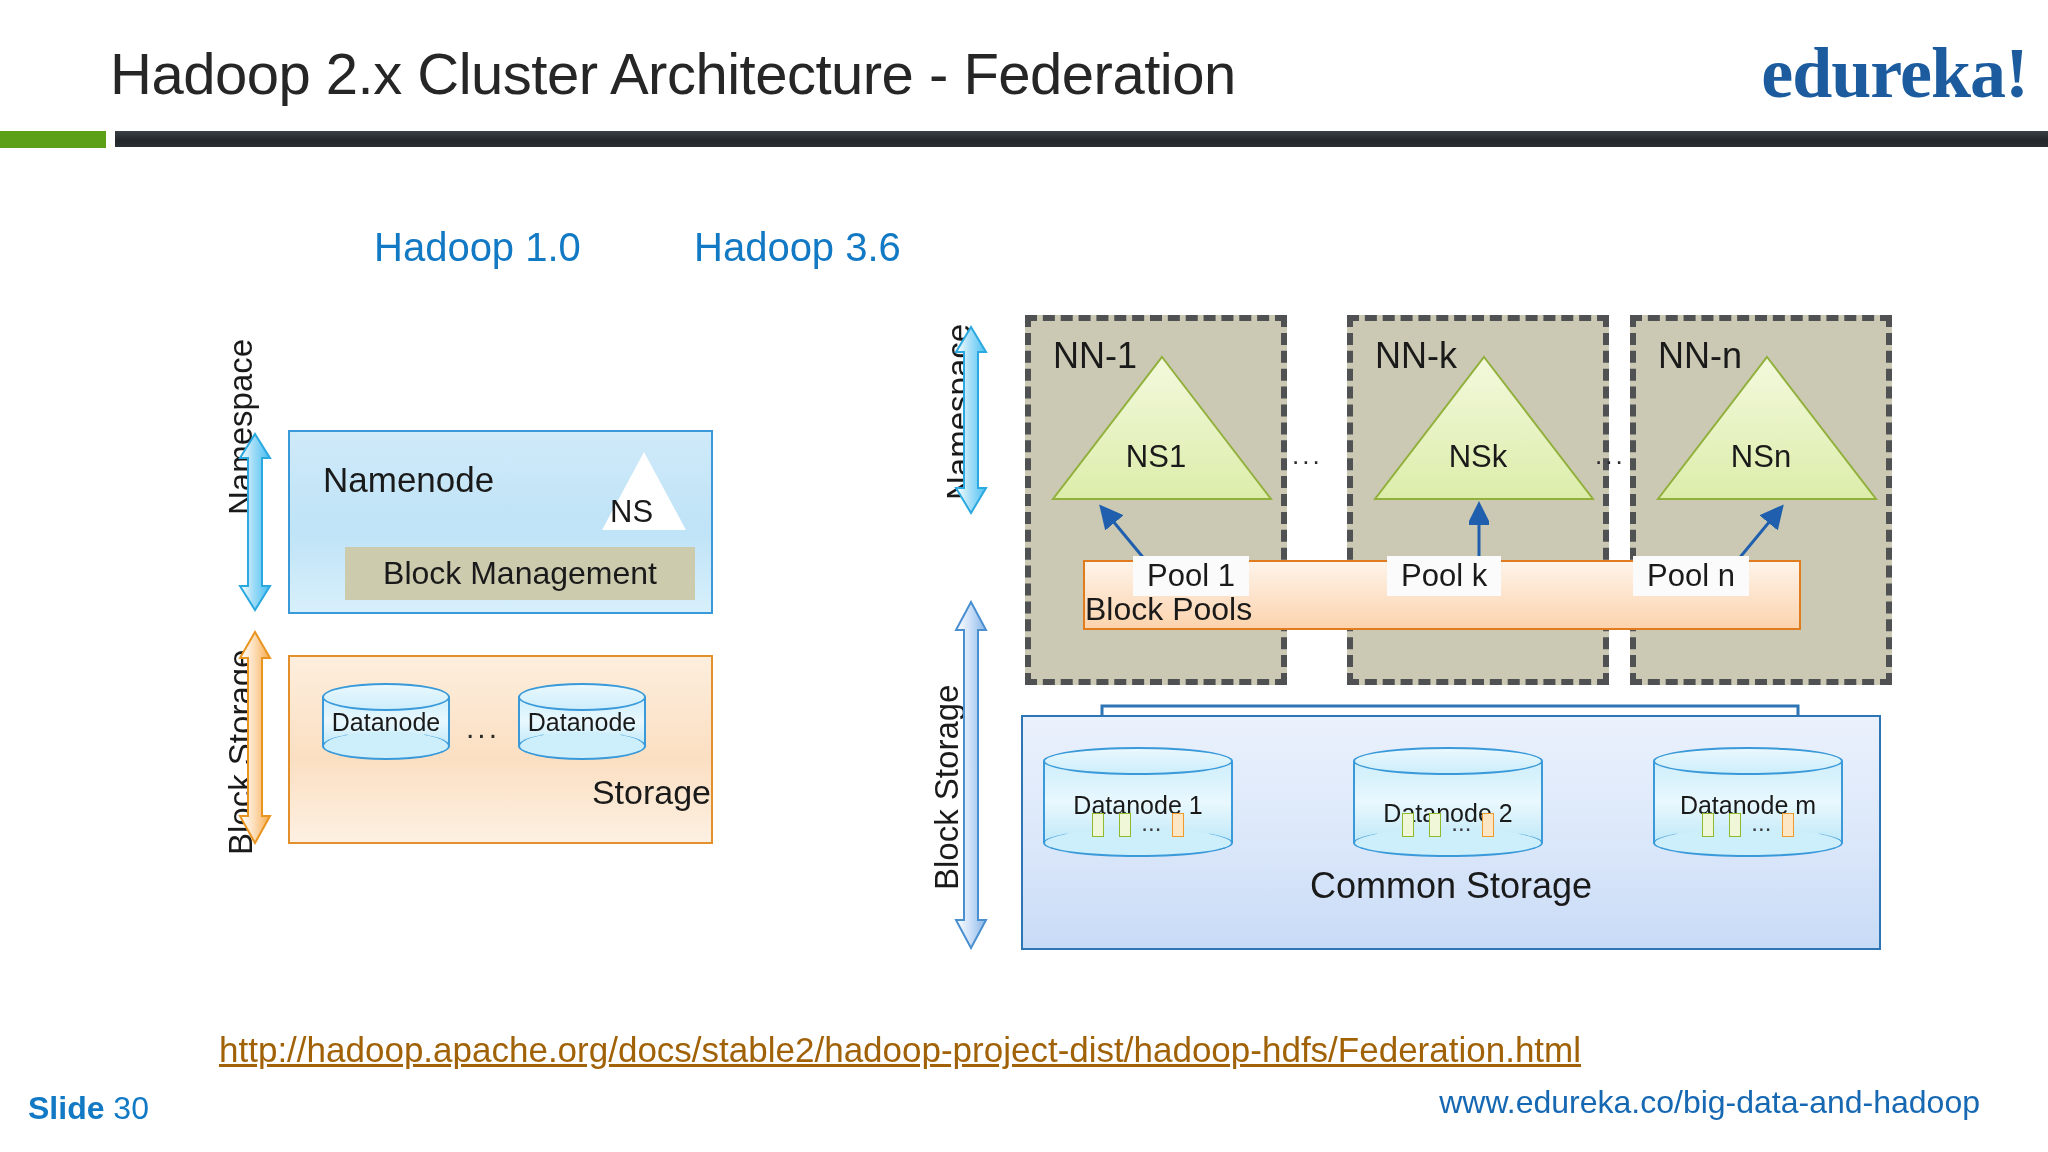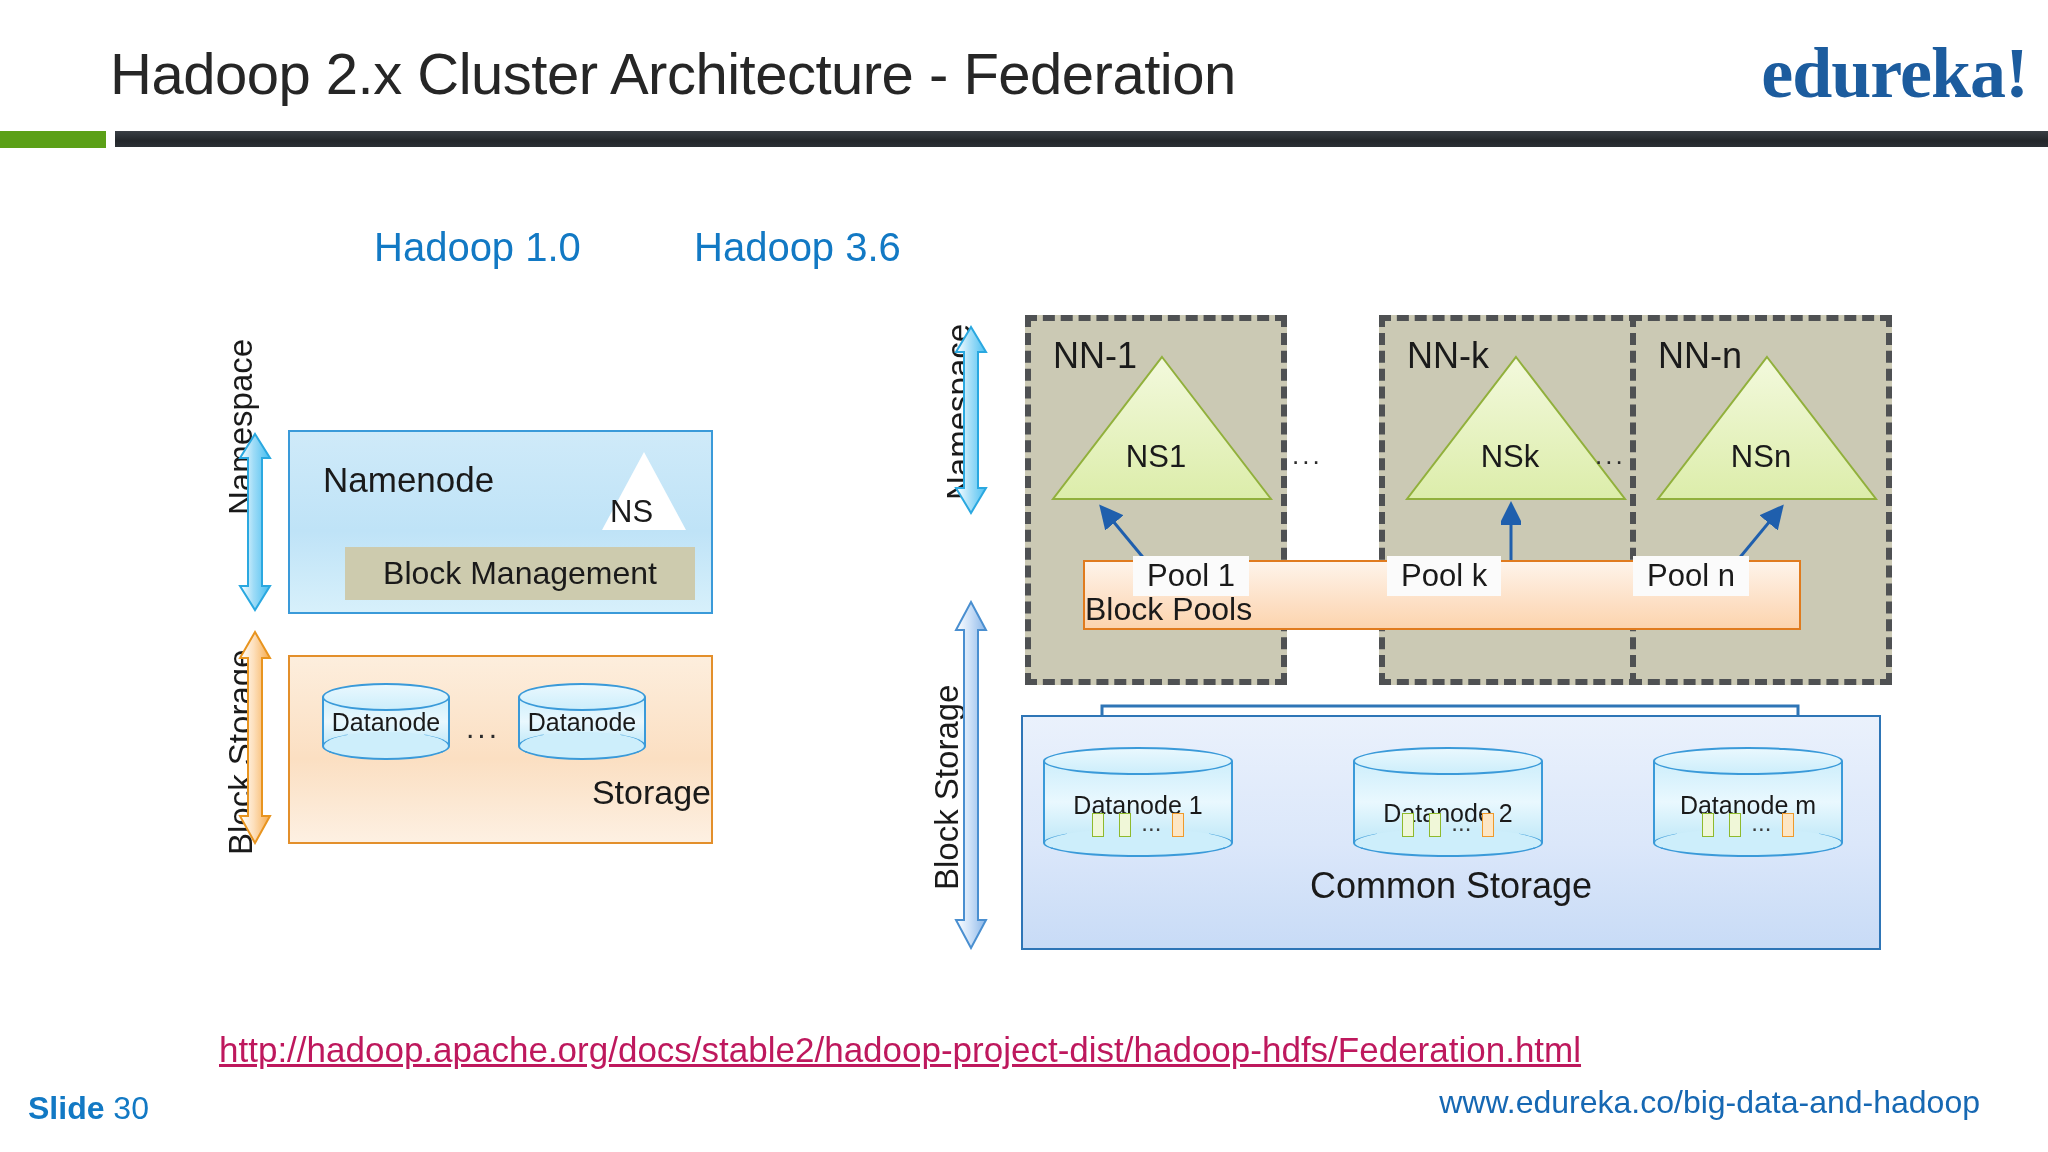--- a/index.html
+++ b/index.html
@@ -103,21 +103,21 @@
               font-size:36px;color:#1a1a1a;}
   .blk{display:inline-block;width:12px;height:24px;box-sizing:border-box;margin:0 4px;
        vertical-align:middle;}
   .blk.g{background:#f0f7d8;border:1.5px solid #8fba2c;}
   .blk.o{background:#fde6c4;border:1.5px solid #f09a2b;}
   .dn-blocks{position:absolute;left:0;right:0;top:62px;text-align:center;
              font-size:24px;color:#3a3a3a;z-index:3;}
 
   
   .url{
-    position:absolute;left:219px;top:1030px;font-size:35px;color:#be185d;
+    position:absolute;left:219px;top:1030px;font-size:35px;color:#a16207;
     text-decoration:underline;white-space:nowrap;
   }
   .site{position:absolute;right:68px;top:1084px;font-size:32px;color:#1668b3;white-space:nowrap;}
   .slidenum{position:absolute;left:28px;top:1090px;font-size:32px;color:#1279c4;white-space:nowrap;}
   .slidenum b{font-weight:700;}
   .slidenum span{font-weight:400;}
 </style>
 </head>
 <body>
 
@@ -226,21 +226,21 @@
         <marker id="ah1b" markerWidth="8" markerHeight="8" refX="6" refY="4" orient="auto">
         <path d="M0,0 L8,4 L0,8 z" fill="#1f5fad"></path>
           </marker>
         </defs>
       <line x1="58" y1="68" x2="10" y2="10" stroke="#1f5fad" stroke-width="3" marker-end="url(#ah1)" marker-start="url(#ah1b)"></line>
     </svg>
   </div>
 
   <div class="ell" style="left:1292px;top:440px;font-size:26px;">...</div>
 
-  <div class="nnbox2" style="left:1379px;width:262px;">
+  <div class="nnbox2" style="left:1347px;width:262px;">
     <div class="name">NN-k</div>
     <svg style="position:absolute;left:18px;top:32px;" width="226" height="150">
       <defs>
           <linearGradient id="tri2" x1="0" y1="0" x2="0" y2="1">
         <stop offset="0%" stop-color="#f3f9dd"></stop>
             <stop offset="100%" stop-color="#dcedaa"></stop>
           </linearGradient>
         </defs>
       <polygon points="113,4 222,146 4,146" fill="url(#tri2)" stroke="#91b03c" stroke-width="2"></polygon>
     </svg>

